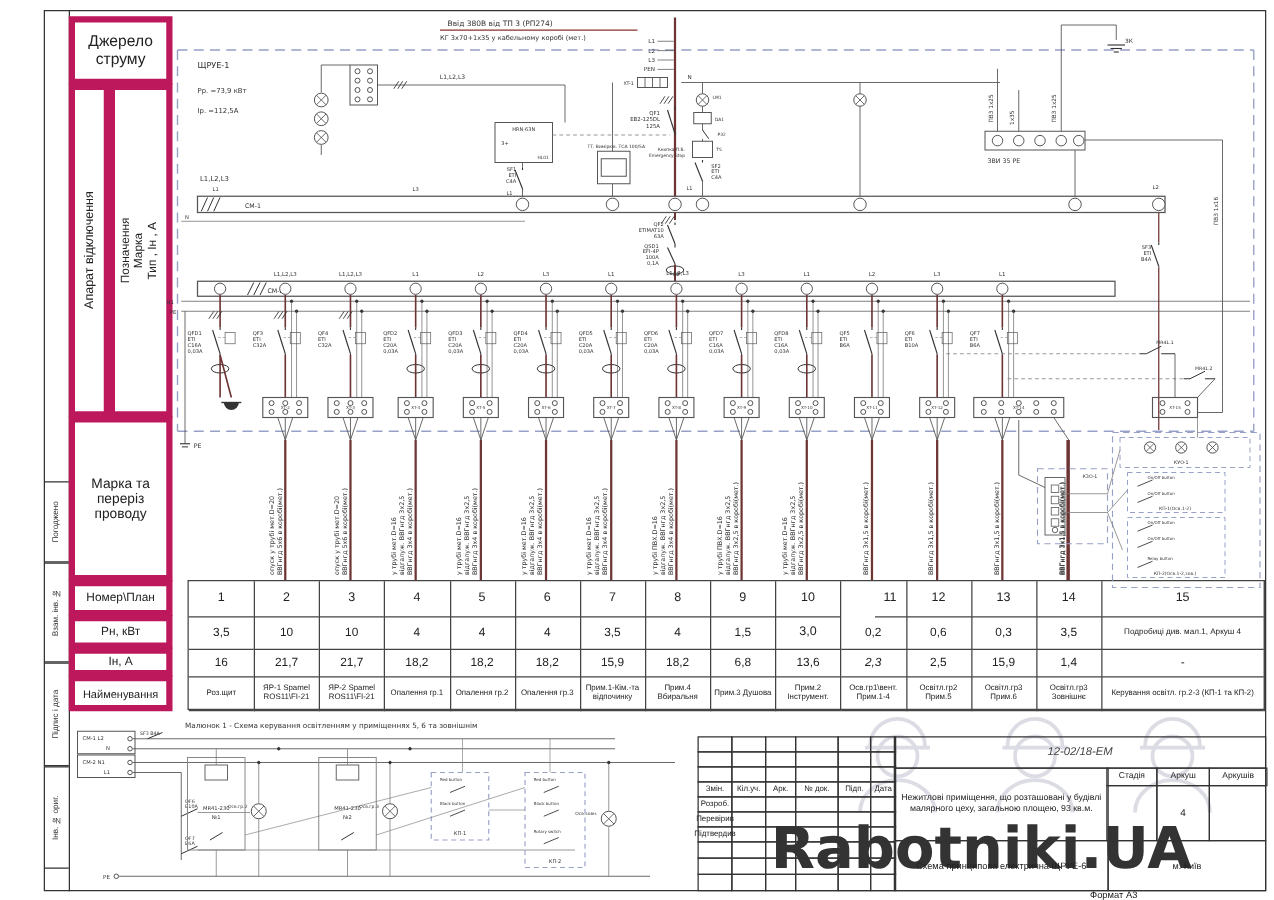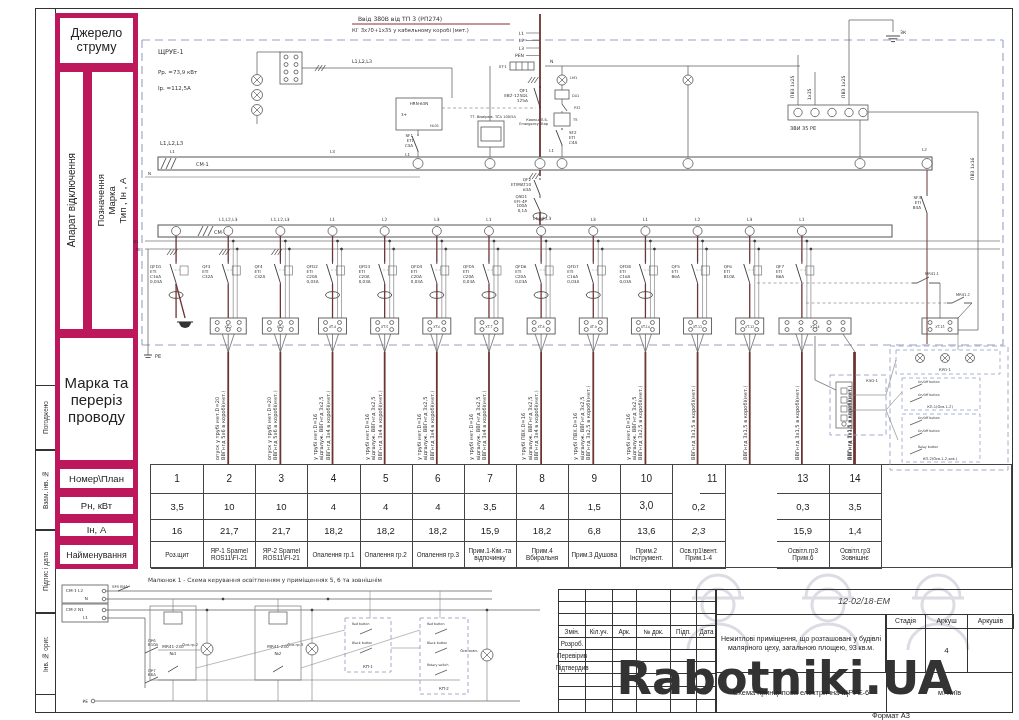--- a/index.html
+++ b/index.html
@@ -56,21 +56,21 @@
 
   <div class="abs cell" style="left:55px;top:13px;width:83px;height:55px;font-size:12.5px;line-height:1.1">Джерело струму</div>
   <div class="abs cell" style="left:55px;top:67px;width:33px;height:267px;font-size:10px">
     <span class="vtext">Апарат відключення</span>
   </div>
   <div class="abs cell" style="left:87px;top:67px;width:51px;height:267px;font-size:9.5px">
     <span class="vtext">Позначення
 Марка
 Тип , Ін , А</span>
   </div>
-  <div class="abs cell" style="left:55px;top:333px;width:83px;height:132px;font-size:15px;white-space:pre-line">Марка та
+  <div class="abs cell" style="left:55px;top:333px;width:83px;height:132px;font-size:11px;white-space:pre-line">Марка та
 переріз
 проводу</div>
   <div class="abs cell hdr" style="left:55px;top:464px;width:83px;height:29px">Номер\План</div>
   <div class="abs cell hdr" style="left:55px;top:492px;width:83px;height:27px">Рн, кВт</div>
   <div class="abs cell hdr" style="left:55px;top:518px;width:83px;height:23px">Ін, А</div>
   <div class="abs cell" style="left:55px;top:540px;width:83px;height:29px;font-size:8.8px">Найменування</div>
 
   <div class="abs" id="tbl-wrap">
       <div class="tcol" style="left: 0px; width: 52.15px;">
         <div class="tcell" style="height: 29px; font-size: 10px;">1</div>
@@ -131,31 +131,43 @@
         <div class="tcell" style="height: 26px; font-size: 10px;">3,0</div>
         <div class="tcell" style="height: 22px; font-size: 9.5px;">13,6</div>
         <div class="tcell" style="height: 27px; font-size: 6.3px; padding: 0px 1px;">Прим.2 Інструмент.</div>
       </div>
       <div class="tcol" style="left: 521.5px; width: 52.15px;">
         <div class="tcell" style="height: 29px; font-size: 10px; margin-left: 27px;">11</div>
         <div class="tcell" style="height: 26px; font-size: 9.5px;">0,2</div>
         <div class="tcell" style="height: 22px; font-size: 9.5px; font-style: italic;">2,3</div>
         <div class="tcell" style="height: 27px; font-size: 6.3px; padding: 0px 1px;">Осв.гр1\вент. Прим.1-4</div>
       </div>
+      <div class="tcol" style="left: 573.65px; width: 52.15px;">
+        <div class="tcell" style="height: 29px; font-size: 10px;">12</div>
+        <div class="tcell" style="height: 26px; font-size: 9.5px;">0,6</div>
+        <div class="tcell" style="height: 22px; font-size: 9.5px;">2,5</div>
+        <div class="tcell" style="height: 27px; font-size: 6.3px; padding: 0px 1px;">Освітл.гр2 Прим.5</div>
+      </div>
       <div class="tcol" style="left: 625.8px; width: 52.15px;">
         <div class="tcell" style="height: 29px; font-size: 10px;">13</div>
         <div class="tcell" style="height: 26px; font-size: 9.5px;">0,3</div>
         <div class="tcell" style="height: 22px; font-size: 9.5px;">15,9</div>
         <div class="tcell" style="height: 27px; font-size: 6.3px; padding: 0px 1px;">Освітл.гр3 Прим.6</div>
       </div>
       <div class="tcol" style="left: 677.95px; width: 52.15px;">
         <div class="tcell" style="height: 29px; font-size: 10px; text-align: center;">14</div>
         <div class="tcell" style="height: 26px; font-size: 9.5px;">3,5</div>
         <div class="tcell" style="height: 22px; font-size: 9.5px;">1,4</div>
         <div class="tcell" style="height: 27px; font-size: 6.3px; padding: 0px 1px;">Освітл.гр3 Зовнішнє</div>
+      </div>
+      <div class="tcol" style="left: 730.1px; width: 130px;">
+        <div class="tcell" style="height: 29px; font-size: 10px; padding: 0px 1px;">15</div>
+        <div class="tcell" style="height: 26px; font-size: 6.5px; padding: 0px 1px;">Подробиці див. мал.1, Аркуш 4</div>
+        <div class="tcell" style="height: 22px; font-size: 9.5px; padding: 0px 1px;">-</div>
+        <div class="tcell" style="height: 27px; font-size: 6.3px; padding: 0px 1px;">Керування освітл. гр.2-3 (КП-1 та КП-2)</div>
       </div>
     </div>
 
   <div id="title-block">
       <div class="abs" style="left: 558px; top: 589px; width: 28px; height: 13px; display: flex; align-items: center; justify-content: center; text-align: center; font-size: 6.3px; line-height: 1.25; border: 1px solid rgb(51, 51, 51); box-sizing: border-box;"></div>
       <div class="abs" style="left: 558px; top: 601px; width: 28px; height: 13px; display: flex; align-items: center; justify-content: center; text-align: center; font-size: 6.3px; line-height: 1.25; border: 1px solid rgb(51, 51, 51); box-sizing: border-box;"></div>
       <div class="abs" style="left: 558px; top: 613px; width: 28px; height: 13px; display: flex; align-items: center; justify-content: center; text-align: center; font-size: 6.3px; line-height: 1.25; border: 1px solid rgb(51, 51, 51); box-sizing: border-box;"></div>
       <div class="abs" style="left: 558px; top: 625px; width: 28px; height: 13px; display: flex; align-items: center; justify-content: center; text-align: center; font-size: 6.3px; line-height: 1.25; border: 1px solid rgb(51, 51, 51); box-sizing: border-box;">Змін.</div>
       <div class="abs" style="left: 558px; top: 637px; width: 28px; height: 13px; display: flex; align-items: center; justify-content: center; text-align: center; font-size: 6.3px; line-height: 1.25; border: 1px solid rgb(51, 51, 51); box-sizing: border-box;">Розроб.</div>
       <div class="abs" style="left: 558px; top: 649px; width: 28px; height: 13px; display: flex; align-items: center; justify-content: center; text-align: center; font-size: 6.3px; line-height: 1.25; border: 1px solid rgb(51, 51, 51); box-sizing: border-box;">Перевірив</div>

